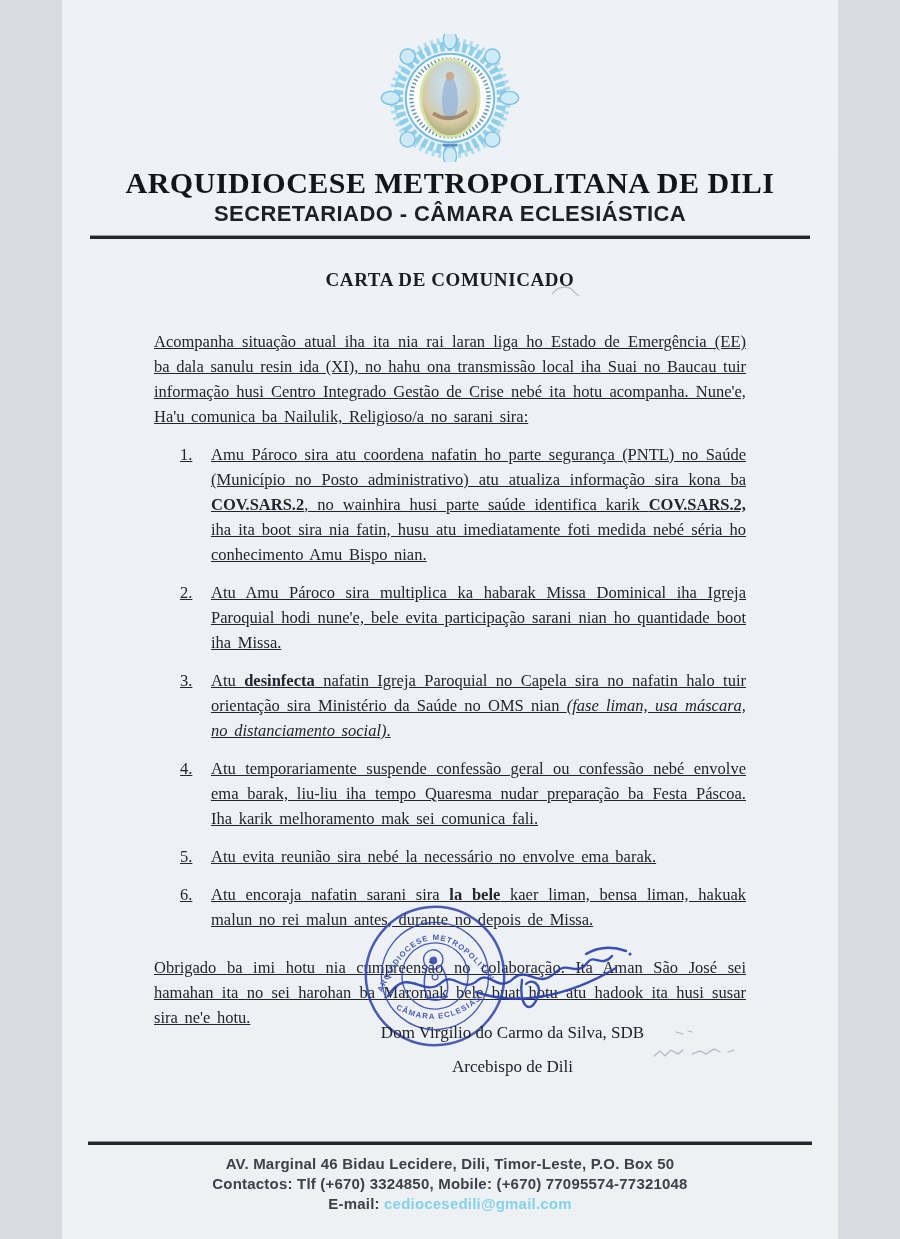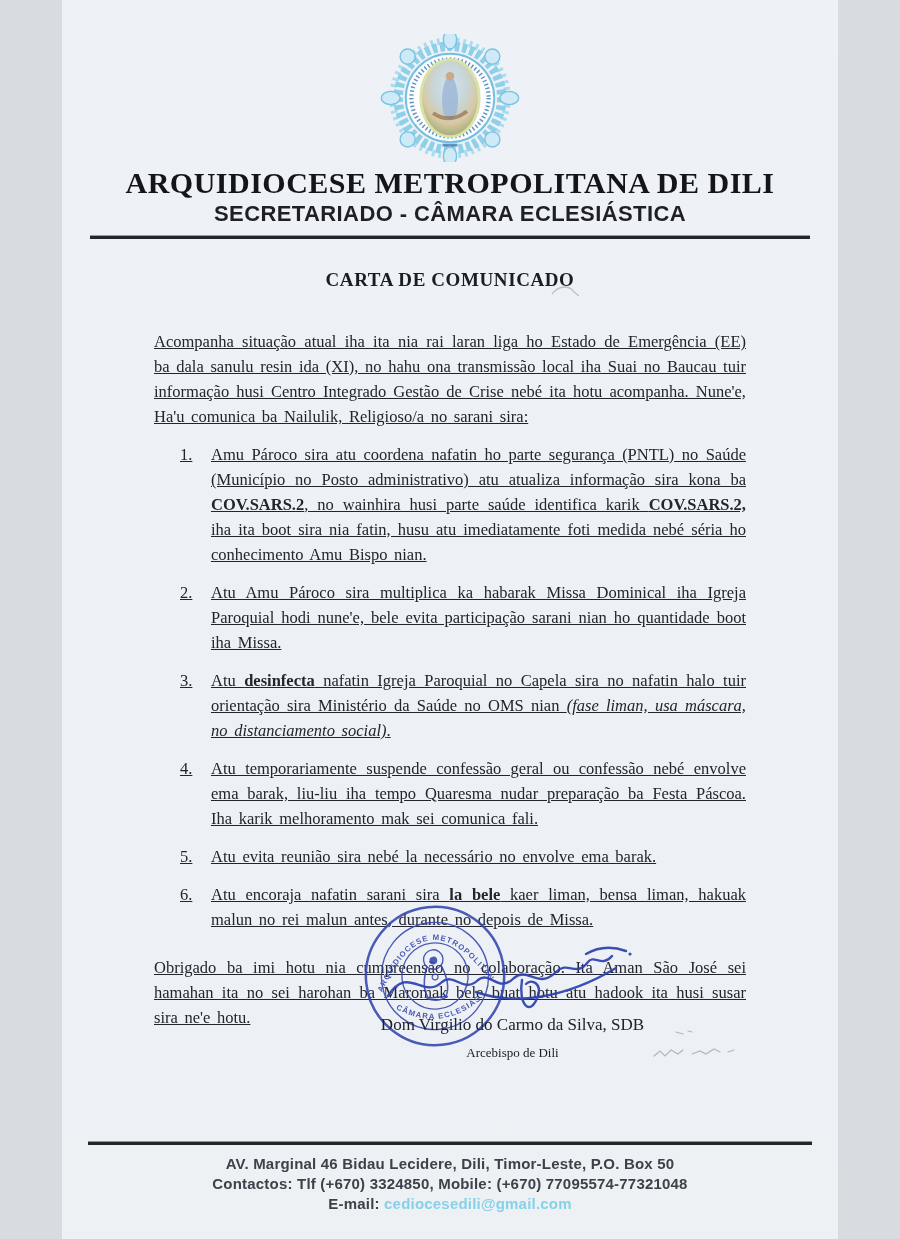--- a/index.html
+++ b/index.html
@@ -43,22 +43,22 @@
   .items .num{flex:none;width:20px;font-size:16.5px;line-height:25px;}
   .items .txt{flex:1;text-align:justify;font-size:16.5px;line-height:25px;word-spacing:2.5px;}
   .bold{font-weight:bold;}
   .italic{font-style:italic;}
   .closing{margin-top:23px;}
   .dateline{margin:19px 0 0;font-size:16.5px;}
   
   .stamp{position:absolute;left:300px;top:903px;width:146px;height:146px;transform:rotate(-6deg);opacity:.88;}
   .signature-ink{position:absolute;left:318px;top:934px;width:268px;height:92px;}
   .sign-block{position:absolute;left:228px;top:1012px;width:445px;text-align:center;}
-  .sign-name{font-size:17px;line-height:26px;color:#20222b;margin:0;}
-  .sign-title{font-size:13px;line-height:26px;color:#20222b;margin:2px 0 0;}
+  .sign-name{font-size:17px;line-height:26px;color:#20222b;margin:8px;}
+  .sign-title{font-size:17px;line-height:26px;color:#20222b;margin:2px 0 0;}
   .pencil-note{position:absolute;left:586px;top:1026px;width:96px;height:42px;opacity:.6;}
   
   .footer{position:absolute;left:0;right:0;top:1141px;}
   .rule-bottom{height:1px;background:#8d939d;border-bottom:3px solid #24242b;margin:0 26px;}
   .footer-text{
     margin-top:9px;text-align:center;
     font-family:"Liberation Sans", sans-serif;font-weight:bold;
     font-size:15px;line-height:20px;color:#3d4149;letter-spacing:.2px;
   }
   .footer-text .email{color:#85d2e8;}

